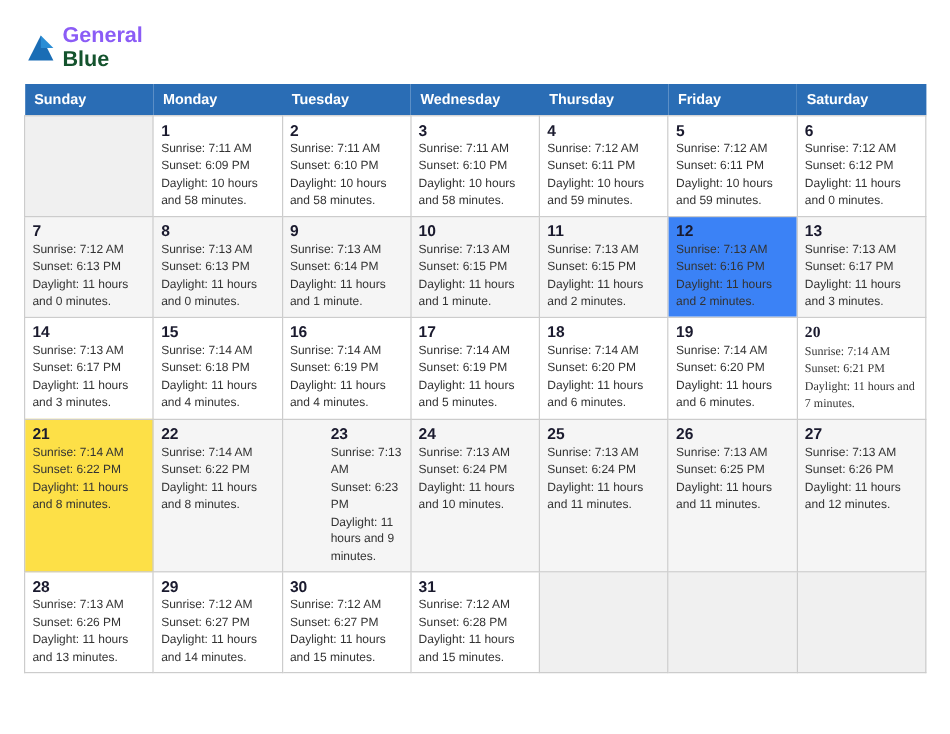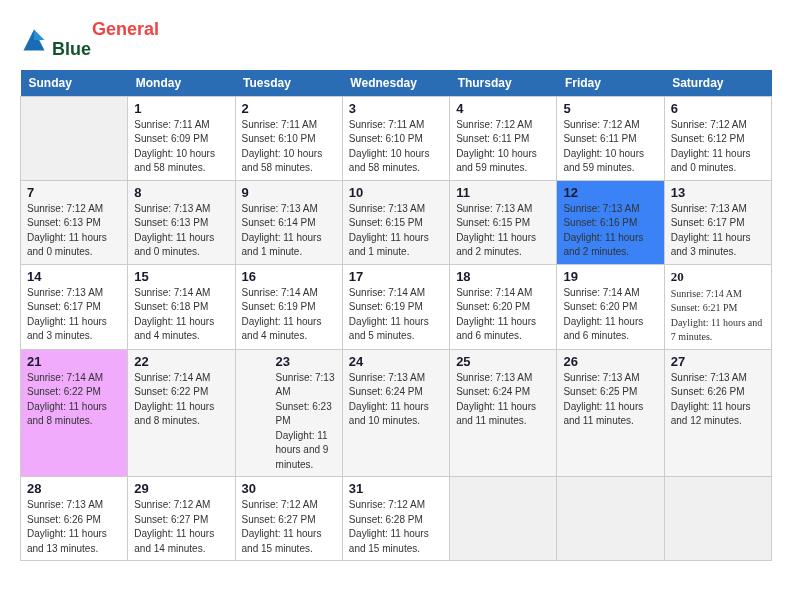--- a/index.html
+++ b/index.html
@@ -21,22 +21,21 @@
       align-items: center;
       gap: 4px;
     }
     .logo-text {
       font-size: 18px;
       font-weight: bold;
       color: #1a1a2e;
       line-height: 1.1;
     }
     .logo-text span {
-      color: #ef4444;
-      margin-left: 40px;
+      color: #8b5cf6;
     }
     .logo-icon {
       width: 28px;
       height: 28px;
     }
     .title-area {
       text-align: right;
     }
     .month-title {
       font-size: 32px;
@@ -205,21 +204,21 @@
         <td style="background-color: rgb(255, 255, 255);">
           <div class="day-number">19</div>
           <div class="day-info">Sunrise: 7:14 AM<br>Sunset: 6:20 PM<br>Daylight: 11 hours and 6 minutes.</div>
         </td>
         <td style="background-color: rgb(255, 255, 255); font-family: Liberation Serif, serif;">
           <div class="day-number">20</div>
           <div class="day-info">Sunrise: 7:14 AM<br>Sunset: 6:21 PM<br>Daylight: 11 hours and 7 minutes.</div>
         </td>
       </tr>
       <tr>
-        <td style="background-color: #f0abfc;">
+        <td style="background-color: #fde047;">
           <div class="day-number">21</div>
           <div class="day-info">Sunrise: 7:14 AM<br>Sunset: 6:22 PM<br>Daylight: 11 hours and 8 minutes.</div>
         </td>
         <td style="background-color: rgb(245, 245, 245);">
           <div class="day-number">22</div>
           <div class="day-info">Sunrise: 7:14 AM<br>Sunset: 6:22 PM<br>Daylight: 11 hours and 8 minutes.</div>
         </td>
         <td style="background-color: rgb(245, 245, 245); padding-left: 40px;">
           <div class="day-number">23</div>
           <div class="day-info">Sunrise: 7:13 AM<br>Sunset: 6:23 PM<br>Daylight: 11 hours and 9 minutes.</div>

